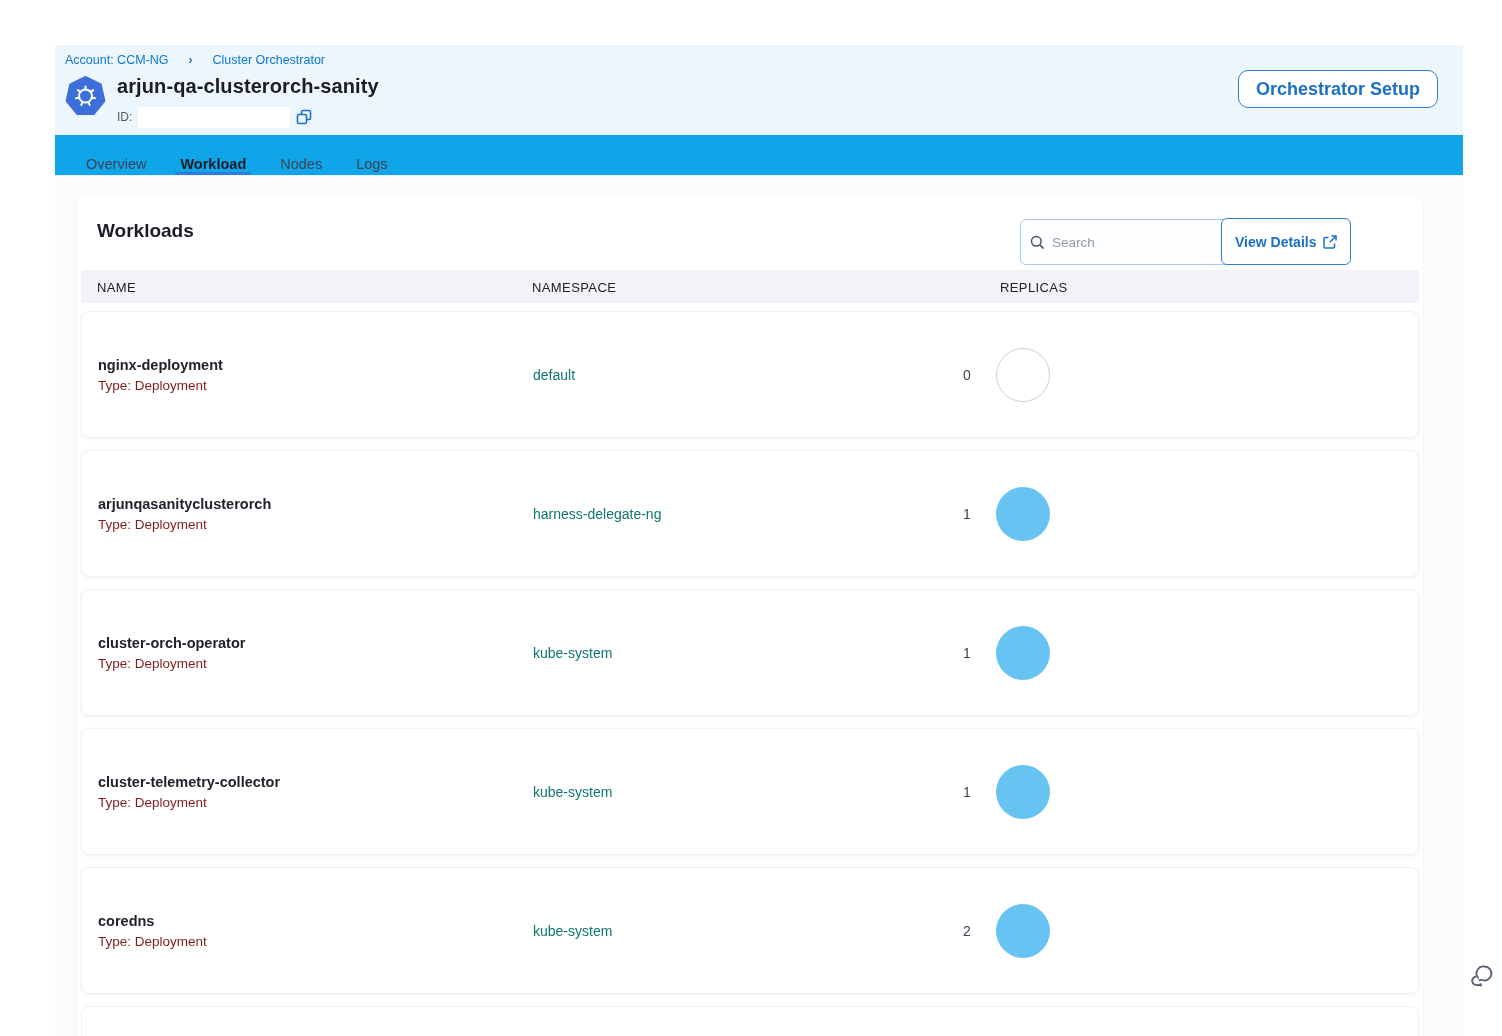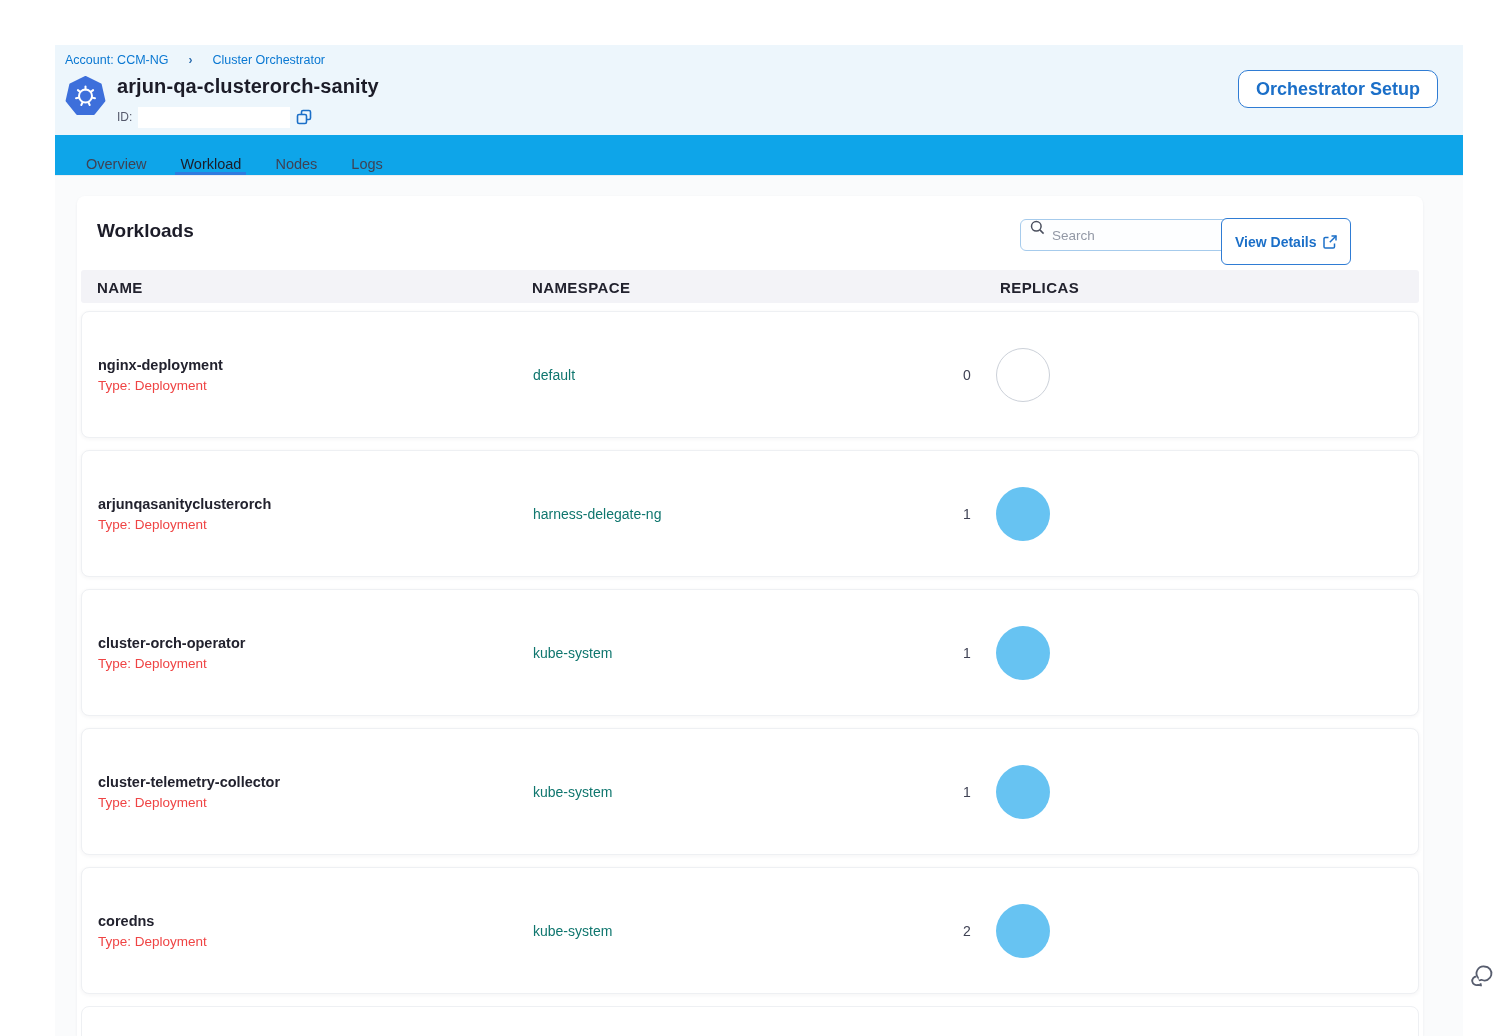--- a/index.html
+++ b/index.html
@@ -16,42 +16,42 @@
   .title { position:absolute; left:62px; top:30px; font-size:20px; font-weight:700; color:#1c1c28; letter-spacing:.1px; }
   .idrow { position:absolute; left:62px; top:58px; height:28px; display:flex; align-items:center; gap:6px; }
   .idlabel { font-size:12px; color:#55596b; }
   .redact { width:152px; height:21px; background:#ffffff; }
   .copy-btn { width:16px; height:16px; cursor:pointer; display:inline-flex; }
   .setup-btn { position:absolute; right:25px; top:25px; height:38px; padding:0 17px; background:#ffffff; border:1px solid #2f7cd4; border-radius:10px; color:#1b6fc8; font-size:18px; font-weight:700; display:flex; align-items:center; cursor:pointer; font-family:"Liberation Sans", sans-serif; }
 
   
   .tabbar { position:absolute; left:0; top:90px; width:100%; height:41px; background:#0ea5e9; border-bottom:1px solid #eceef1; display:flex; align-items:flex-end; padding-left:26px; gap:24px; }
   .tab { display:flex; align-items:center; padding:0 5px; font-size:14.5px; color:#3f4254; cursor:pointer; border-bottom:3px solid transparent; padding-top:2px; }
-  .tab.active { color:#1c1c28; font-weight:400; border-bottom-color:#2f7cdf; }
+  .tab.active { color:#1c1c28; font-weight:700; border-bottom-color:#2f7cdf; }
 
   
   .content { position:absolute; left:0; top:131px; width:100%; height:860px; background:#fafbfc; }
   .card { position:absolute; left:22px; top:20px; width:1346px; height:840px; background:#ffffff; border-radius:8px 8px 0 0; box-shadow:0 1px 3px rgba(30,40,60,.06); overflow:hidden; }
   .card-title { position:absolute; left:20px; top:24px; font-size:19px; font-weight:700; color:#1c1c28; }
 
-  .search { position:absolute; left:943px; top:23px; width:254px; height:32px; border:1px solid #a6cbec; border-radius:6px; background:#fdfeff; display:flex; padding:0 9px; gap:7px; }
+  .search { position:absolute; left:943px; top:23px; width:254px; height:46px; border:1px solid #a6cbec; border-radius:6px; background:#fdfeff; display:flex; align-items:center; padding:0 9px; gap:7px; }
   .search input { border:none; outline:none; background:transparent; font-size:13.5px; color:#3f4254; width:100%; font-family:"Liberation Sans", sans-serif; }
   .search input::placeholder { color:#9399a6; }
 
   .viewdetails { position:absolute; left:1144px; top:22px; height:47px; padding:0 13px; background:#ffffff; border:1px solid #2f7cd4; border-radius:6px; color:#1b6fc8; font-size:14px; font-weight:700; display:flex; align-items:center; gap:7px; cursor:pointer; font-family:"Liberation Sans", sans-serif; }
 
   .thead { position:absolute; left:4px; top:74px; width:1338px; height:33px; background:#f3f3f7; border-radius:3px; }
-  .thead span { position:absolute; top:50%; transform:translateY(-50%); font-size:15px; font-weight:700; color:#22222e; letter-spacing:.4px; }
+  .thead span { position:absolute; top:50%; transform:translateY(-50%); font-size:13px; font-weight:400; color:#22222e; letter-spacing:.4px; }
   .th-name { left:16px; } .th-ns { left:451px; } .th-rep { left:879px;padding-left:40px; }
 
   .rows { position:absolute; left:4px; top:115px; width:1338px; }
   .row { position:relative; width:1338px; height:127px; background:#ffffff; border:1px solid #eef0f3; border-radius:8px; margin-bottom:12px; box-shadow:0 1px 4px rgba(30,40,60,.05); }
   .c-name { position:absolute; left:16px; top:50%; transform:translateY(-50%); }
   .w-name { font-size:14.5px; font-weight:700; color:#22222e; margin-bottom:5px; }
-  .w-type { font-size:13.5px; color:#ef4444; }
+  .w-type { font-size:13.5px; color:#7f1d1d; }
   .c-ns { position:absolute; left:451px; top:50%; transform:translateY(-50%); font-size:14px; color:#0f766e; }
   .c-rep { position:absolute; left:881px; top:50%; transform:translateY(-50%); display:flex; align-items:center; gap:23px; }
   .rep-num { font-size:14px; color:#3f4254; min-width:10px; }
   .rep-circle { width:54px; height:54px; border-radius:50%; background:#67c3f2; }
   .rep-circle.empty { background:#ffffff; border:1px solid #ccd1d9; }
   .row.partial { height:127px; margin-bottom:0; box-shadow:none; }
 
   
   .chat-fab { position:absolute; left:1467px; top:961px; width:30px; height:30px; cursor:pointer; }
 

